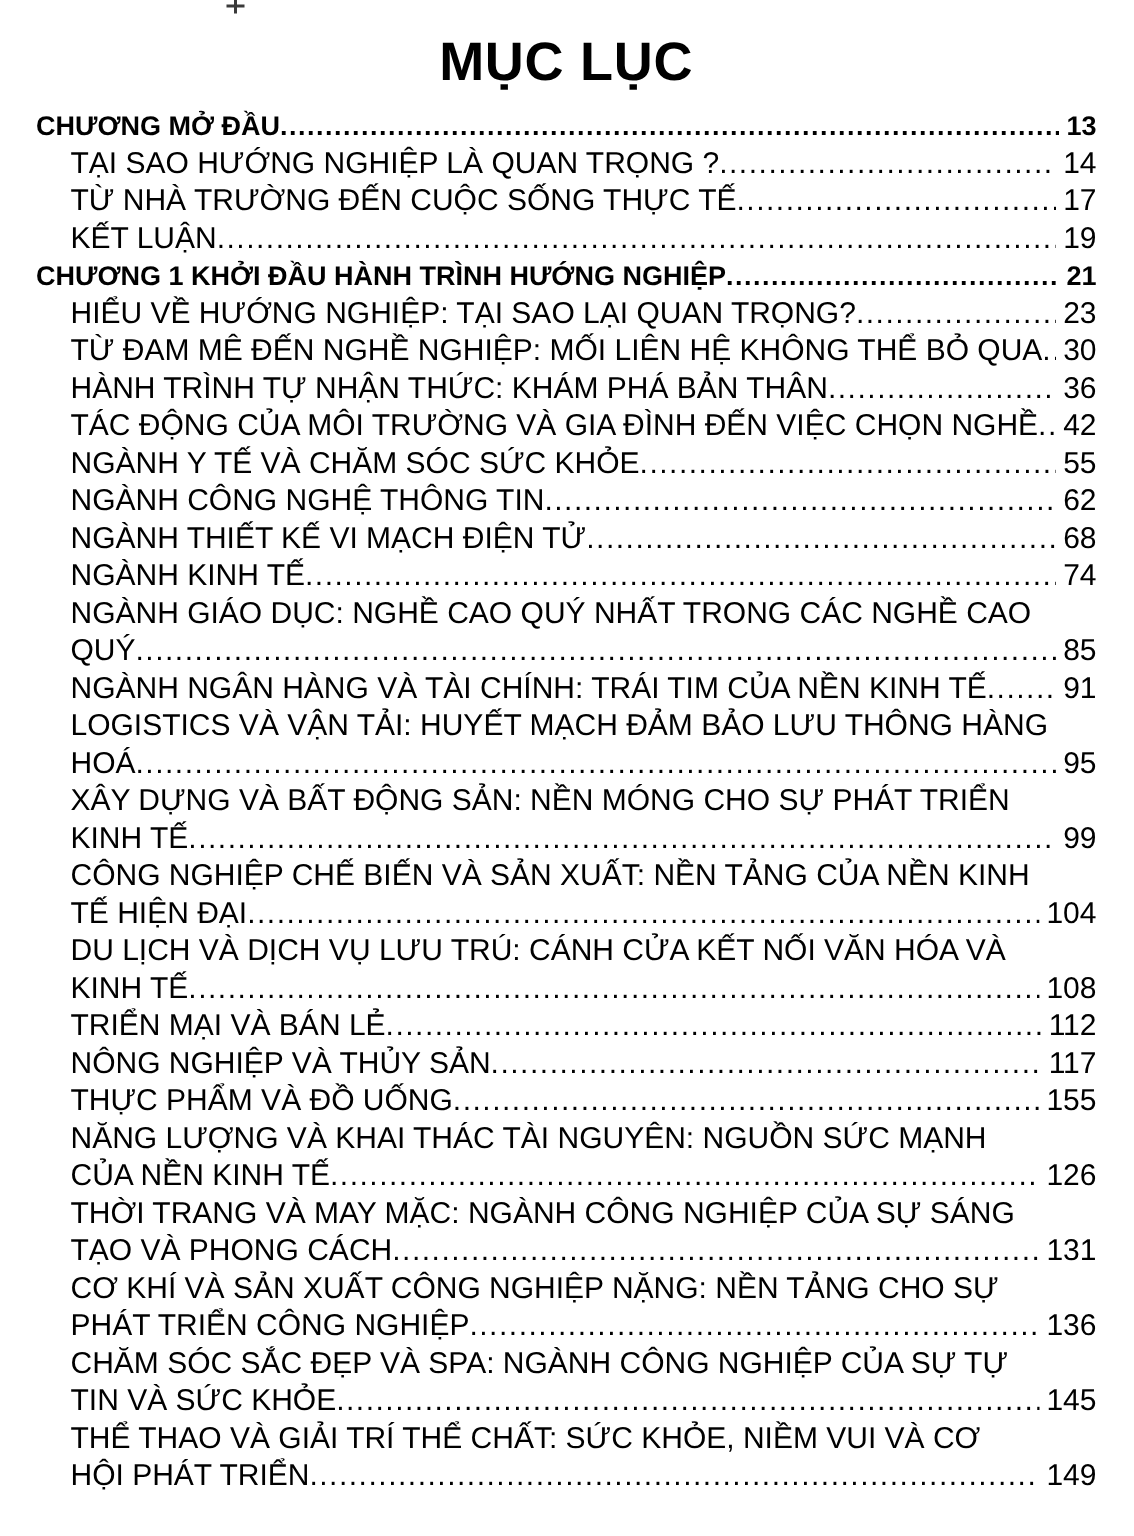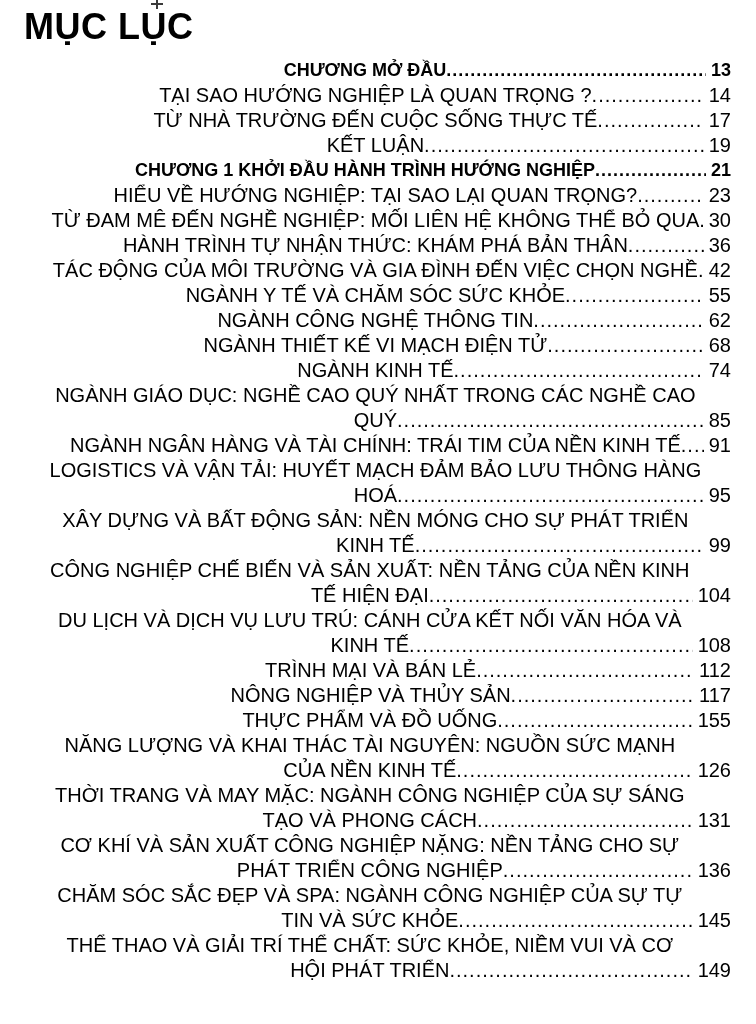--- a/index.html
+++ b/index.html
@@ -14,24 +14,25 @@
     padding: 6px 25px 12px 24px;
     position: relative;
   }
 
   
   .artifact { position: absolute; left: 151px; top: 0; width: 12px; height: 9px; }
   .artifact::before { content: ""; position: absolute; left: 5px; top: 0; width: 2px; height: 9px; background: #3a3a3a; }
   .artifact::after  { content: ""; position: absolute; left: 0; top: 3px; width: 12px; height: 2px; background: #3a3a3a; }
 
   .page-title {
+    text-align: center;
     font-size: 36px;
     font-weight: 700;
     letter-spacing: 0.5px;
-    margin: 0 0 10px 0;
+    margin: 14px 0 10px 0;
   }
 
   .toc { display: block; }
 
   .entry {
     display: flex;
     align-items: flex-end;
     font-size: 20px;
     line-height: 25px;
   }
@@ -41,21 +42,20 @@
   }
   .entry.section {
     margin-left: 23px;
   }
 
   .text {
     flex: 1 1 auto;
     min-width: 0;
     position: relative;
     overflow: hidden;
-    text-align: center;
   }
 
   
   .dots {
     position: absolute;
     white-space: nowrap;
     letter-spacing: 1px;
   }
   .dots::after {
     content: "..........................................................................................................................................................................................................................................";
@@ -145,21 +145,21 @@
       </div>
       <div class="entry section">
         <span class="text"><span>CÔNG NGHIỆP CHẾ BIẾN VÀ SẢN XUẤT: NỀN TẢNG CỦA NỀN KINH TẾ HIỆN ĐẠI</span><span class="dots"></span></span>
         <span class="page">104</span>
       </div>
       <div class="entry section">
         <span class="text"><span>DU LỊCH VÀ DỊCH VỤ LƯU TRÚ: CÁNH CỬA KẾT NỐI VĂN HÓA VÀ KINH TẾ</span><span class="dots"></span></span>
         <span class="page">108</span>
       </div>
       <div class="entry section">
-        <span class="text"><span>TRÌNH MẠI VÀ BÁN LẺ</span><span class="dots"></span></span>
+        <span class="text"><span>TRIỂN MẠI VÀ BÁN LẺ</span><span class="dots"></span></span>
         <span class="page">112</span>
       </div>
       <div class="entry section">
         <span class="text"><span>NÔNG NGHIỆP VÀ THỦY SẢN</span><span class="dots"></span></span>
         <span class="page">117</span>
       </div>
       <div class="entry section">
         <span class="text"><span>THỰC PHẨM VÀ ĐỒ UỐNG</span><span class="dots"></span></span>
         <span class="page">155</span>
       </div>

